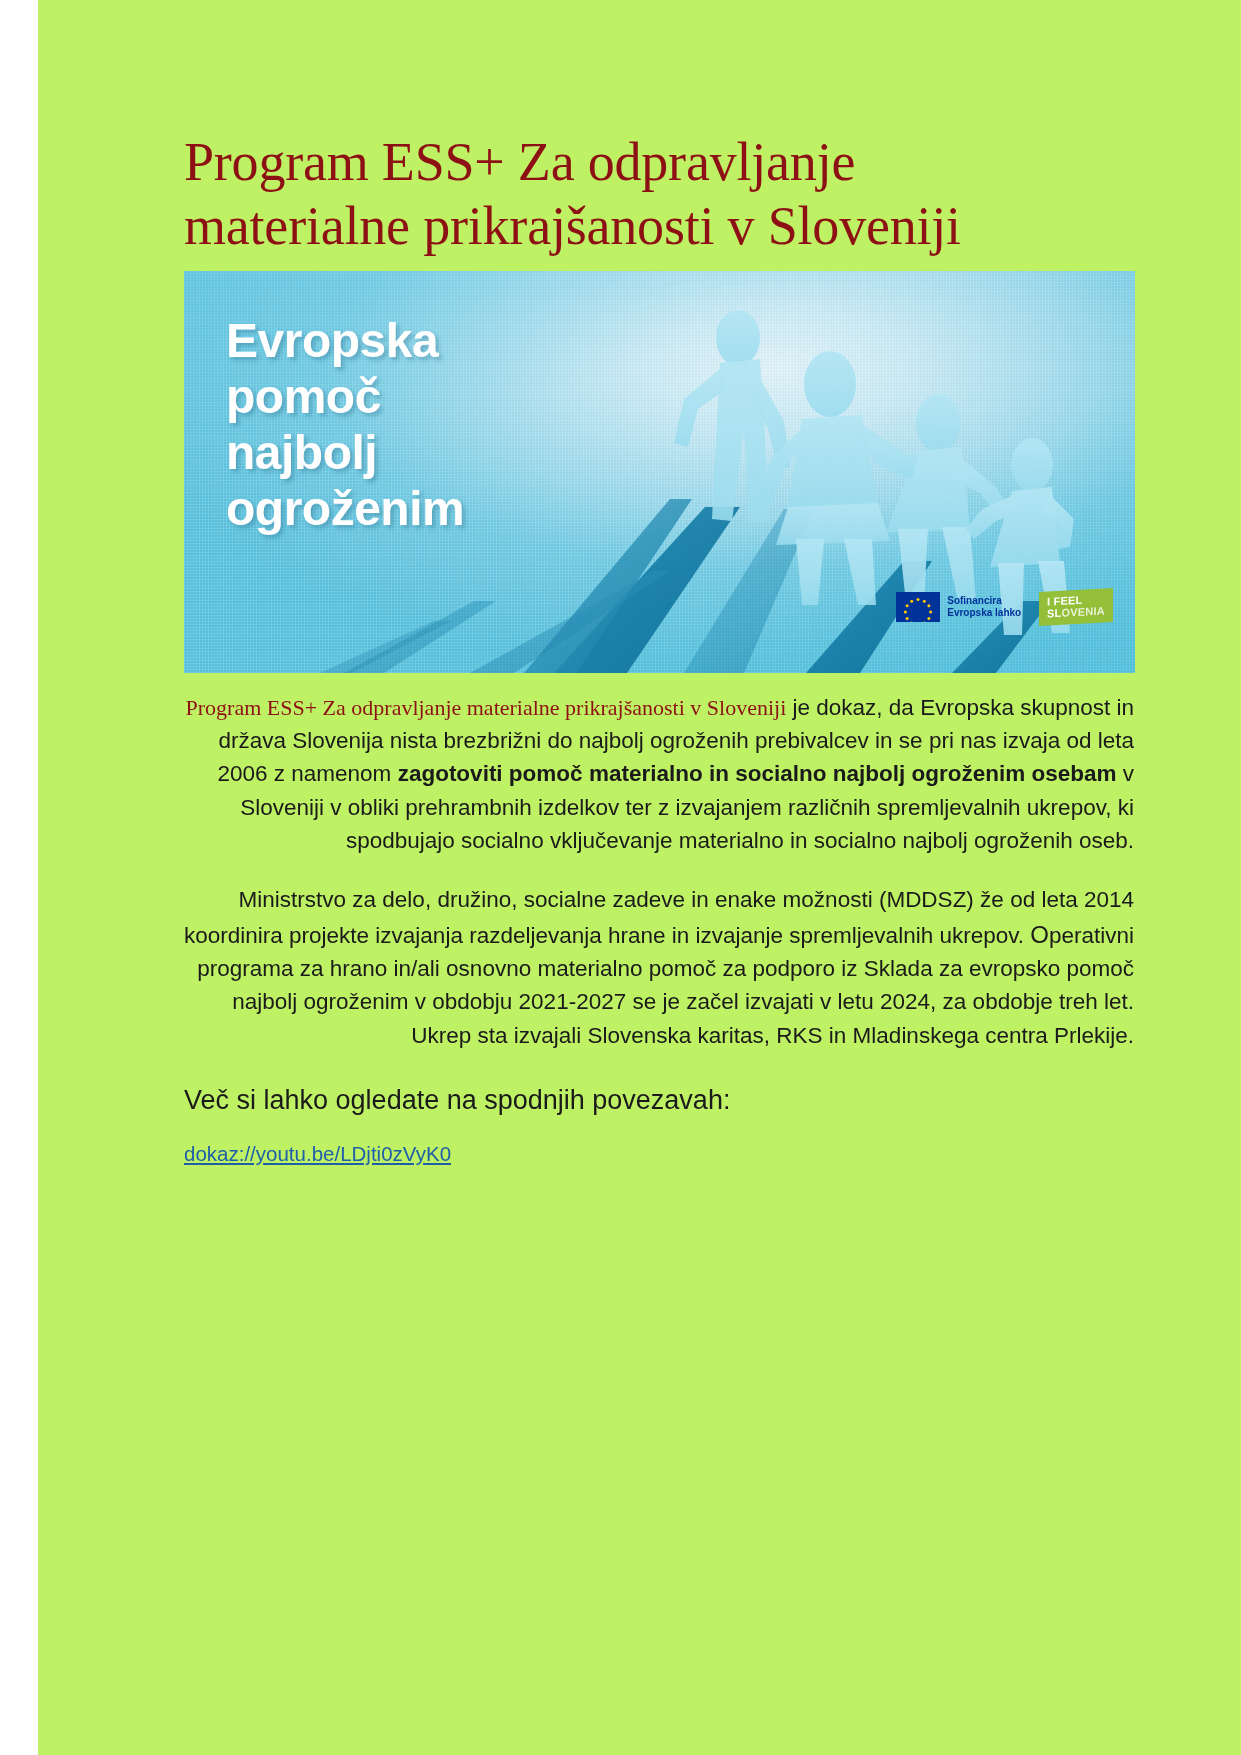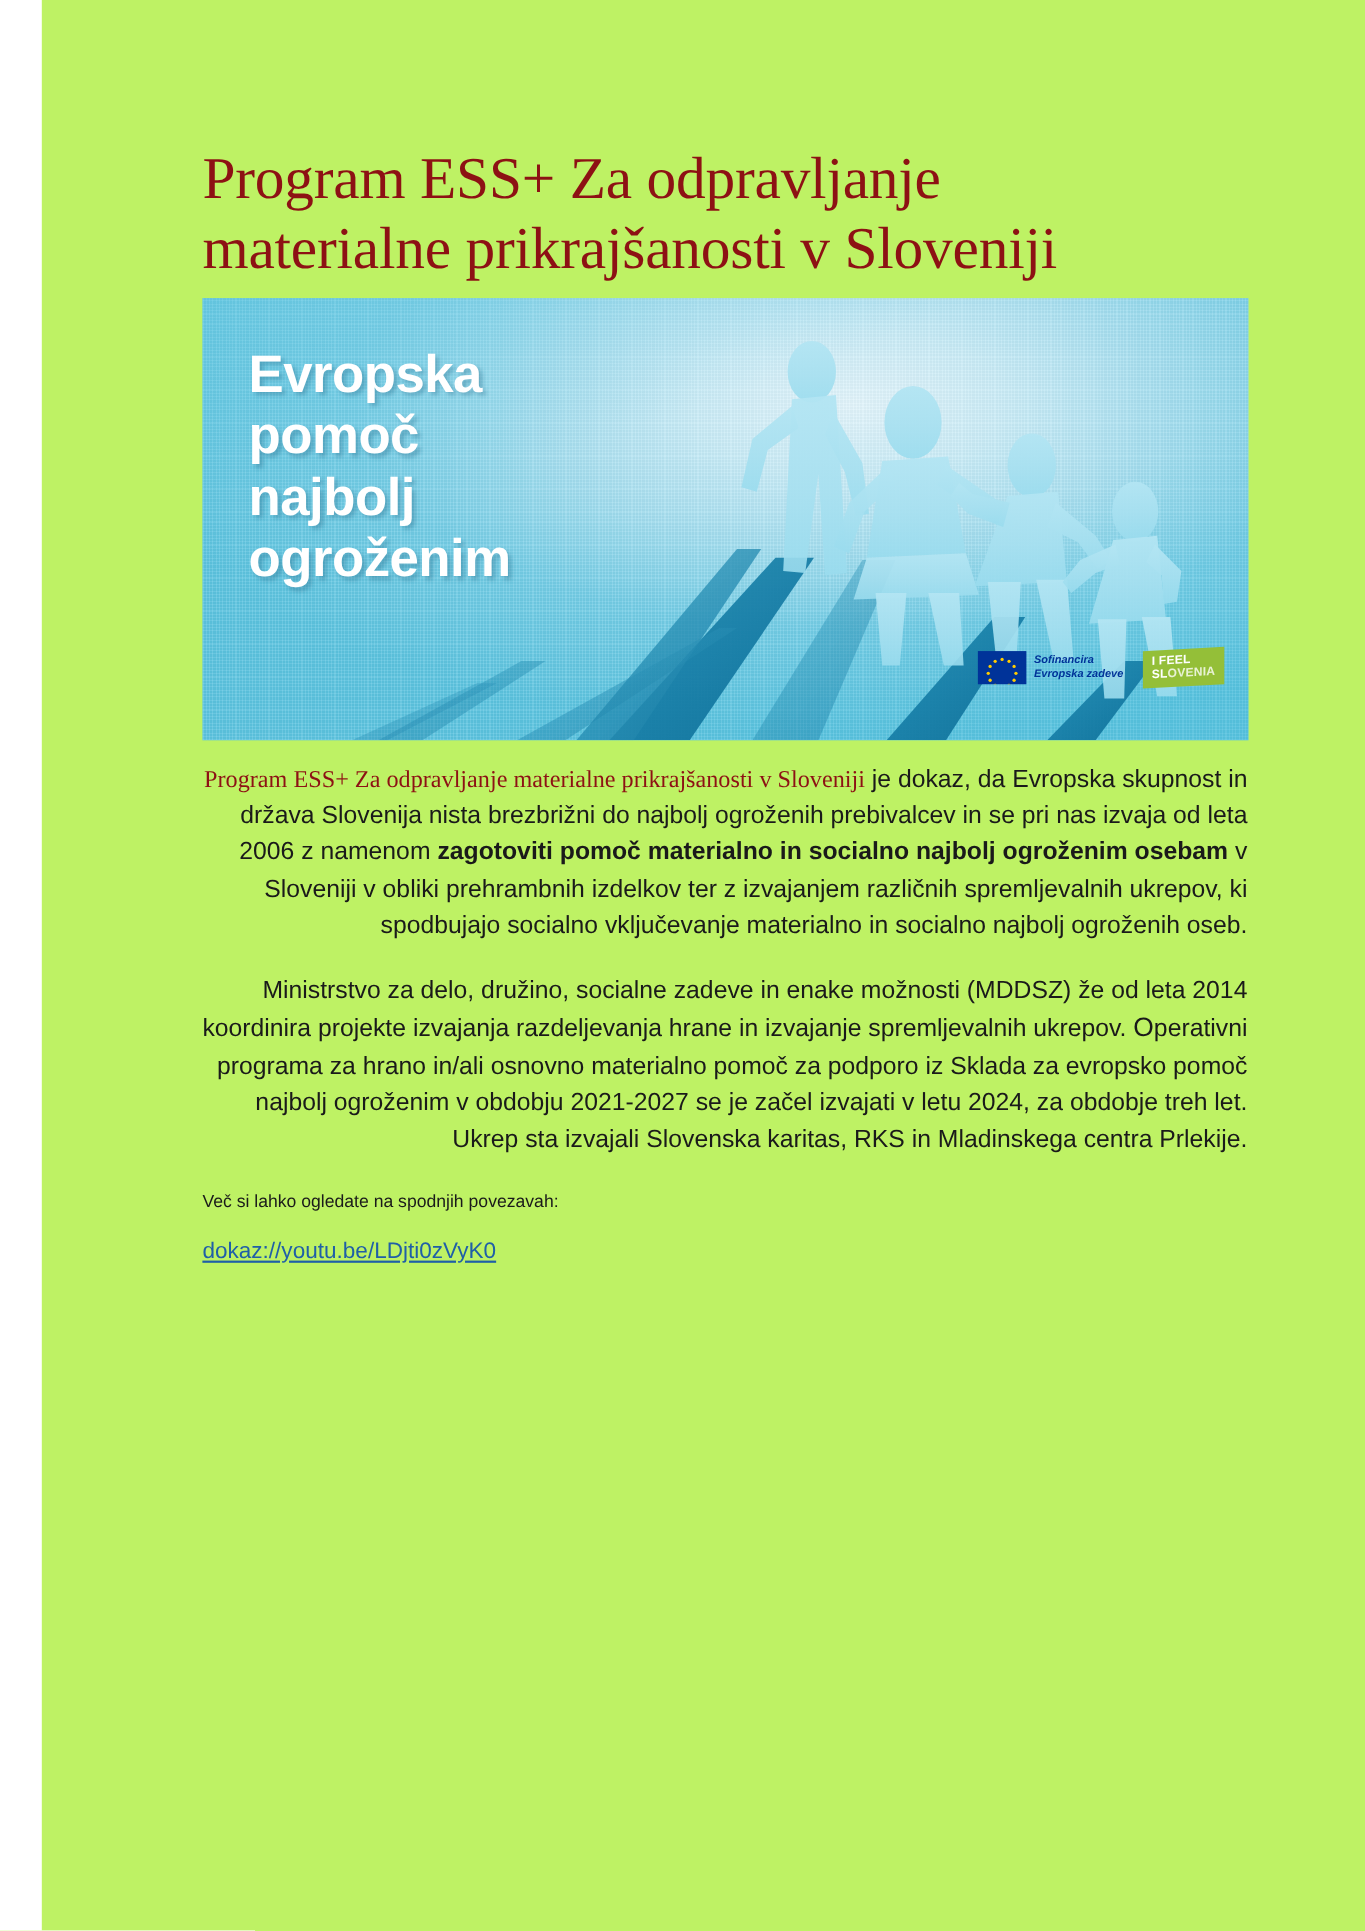--- a/index.html
+++ b/index.html
@@ -100,21 +100,20 @@
     bottom: 48px;
     display: flex;
     align-items: center;
     gap: 18px;
     z-index: 8;
   }
   .eu-logo {
     display: flex;
     align-items: center;
     gap: 7px;
-    font-style: italic;
   }
   .eu-flag {
     width: 44px;
     height: 30px;
     background: #003399;
     position: relative;
     flex: none;
   }
   .eu-flag svg { display:block; }
   .eu-text {
@@ -163,21 +162,21 @@
   .lead-red {
     font-family: "Liberation Serif", "DejaVu Serif", serif;
     color: #8d1114;
     font-size: 22px;
   }
   .b { font-weight: bold; }
   .cap-o { font-size: 24px; }
 
   .links-intro {
     margin: 30px 0 20px 0;
-    font-size: 16px;
+    font-size: 27px;
     line-height: 1.4;
     color: #1a1a1a;
   }
   a.link {
     display: block;
     color: #1f5fa8;
     text-decoration: underline;
     font-size: 20.5px;
     line-height: 1.4;
     margin-bottom: 22px;
@@ -280,21 +279,21 @@
                 <circle cx="28.3" cy="31" r="1.5"></circle>
                 <circle cx="22" cy="32.7" r="1.5"></circle>
                 <circle cx="15.7" cy="31" r="1.5"></circle>
                 <circle cx="11.1" cy="26.4" r="1.5"></circle>
                 <circle cx="9.4" cy="20.1" r="1.5"></circle>
                 <circle cx="11.1" cy="13.8" r="1.5"></circle>
                 <circle cx="15.7" cy="9.2" r="1.5"></circle>
               </g>
             </svg>
           </div>
-          <div class="eu-text"><span>Sofinancira</span><br><span>Evropska zadeve</span></div>
+          <div class="eu-text"><span>Sofinancira</span><br><span>Evropska lahko</span></div>
         </div>
 
         <div class="ifs-logo">
           <span class="l1">I FEEL</span>
           <span class="l2"><span class="a">SL</span><span class="b">OVENIA</span></span>
         </div>
       </div>
     </div>
 
     <div class="body-block">

